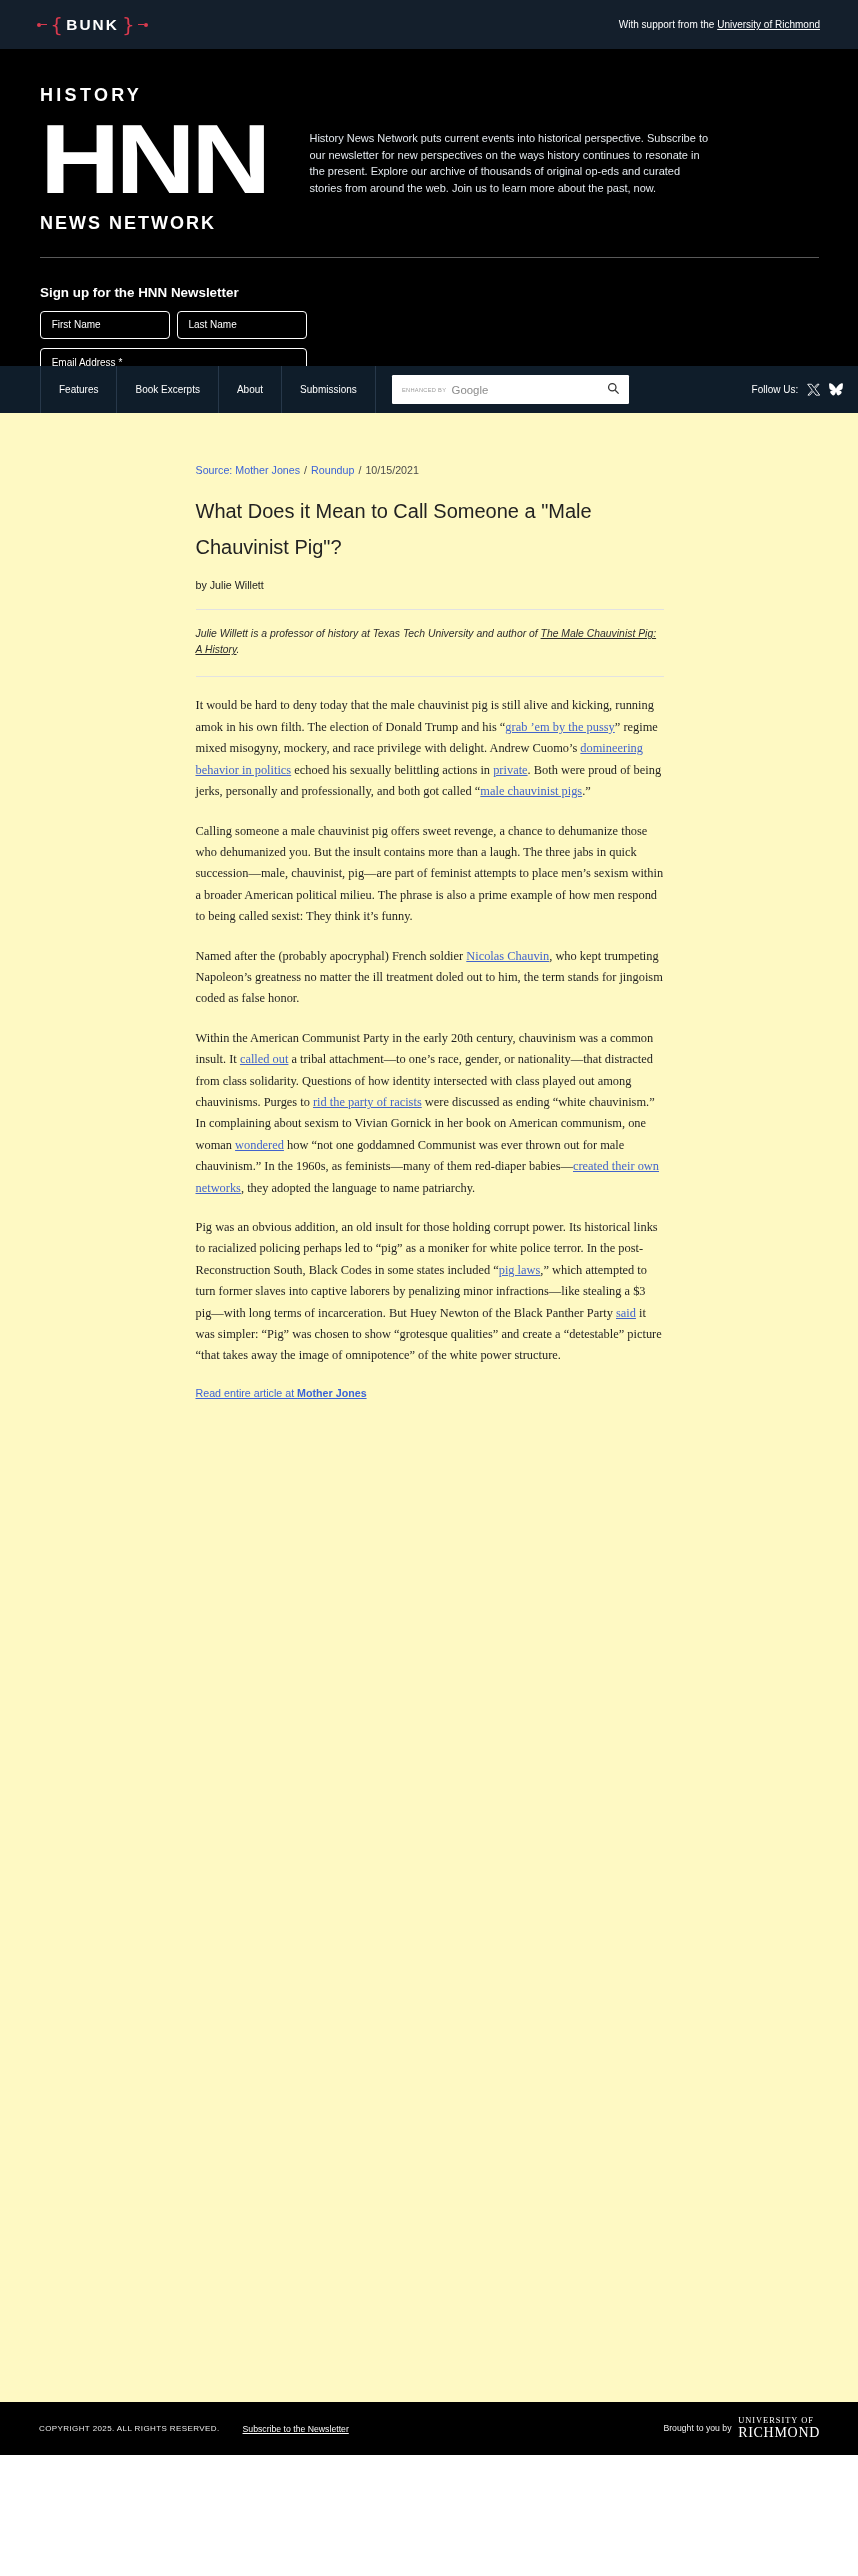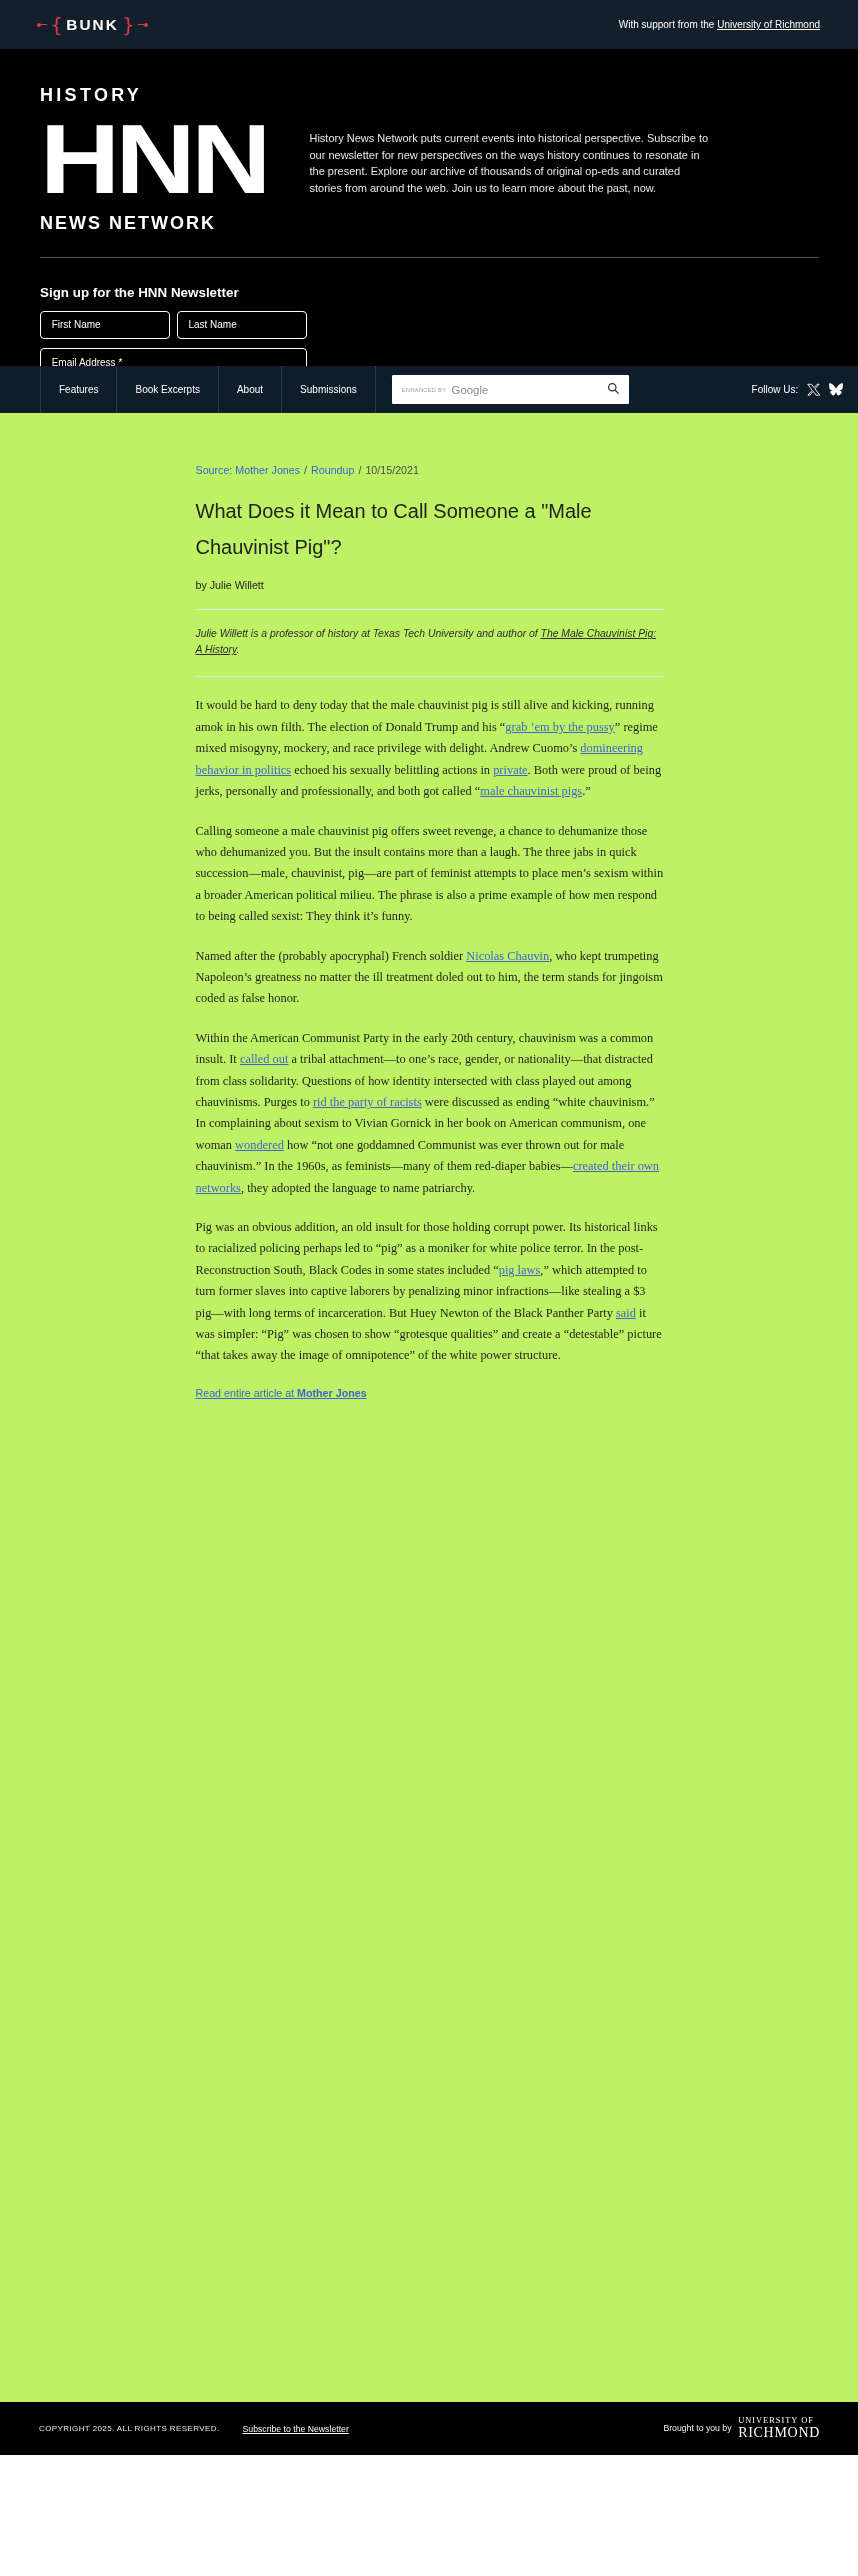--- a/index.html
+++ b/index.html
@@ -47,21 +47,21 @@
   .nav-item { display:flex; align-items:center; padding:12px 18px; color:#fff; font-size:10px; border-left:0.7px solid #27384a; cursor:pointer; text-decoration:none; }
   .nav-item:last-of-type { border-right:0.7px solid #27384a; }
   .searchbox { align-self:center; margin-left:16.7px; width:237px; height:29px; background:#fff; border-radius:1.3px; display:flex; align-items:center; padding:0 9.4px; }
   .enhanced { font-size:5.7px; color:#9a9a9a; letter-spacing:0.3px; }
   .google-word { font-size:11.4px; color:#8b8b8b; font-weight:500; margin-left:5.3px; }
   .search-mag { margin-left:auto; }
   .follow { margin-left:auto; margin-right:16px; display:flex; align-items:center; gap:8.7px; color:#fff; font-size:10px; }
   .soc-icon { display:flex; align-items:center; cursor:pointer; }
 
   
-  .main-area { background:#bef264; height:1989px; padding-top:51px; }
+  .main-area { background:#fef9c3; height:1989px; padding-top:51px; }
   .article { width:468px; margin:0 auto; }
   .source-line { font-size:10.7px; color:#4a4a4a; }
   .source-line a { color:#3b63d8; text-decoration:none; }
   .source-sep { color:#4a4a4a; padding:0 4px; }
   .article h1 { margin-top:17.4px; font-size:20px; line-height:36px; font-weight:400; color:#222; }
   .byline { margin-top:13.4px; font-size:10.7px; color:#222; }
   .rule { border:none; border-top:0.7px solid #e2e2e2; margin-top:18px; }
   .bio { margin-top:16.7px; font-style:italic; font-size:10.4px; line-height:16px; color:#2c2c2c; }
   .bio a { color:#2c2c2c; }
   .body-copy { font-family:"Liberation Serif", serif; }

